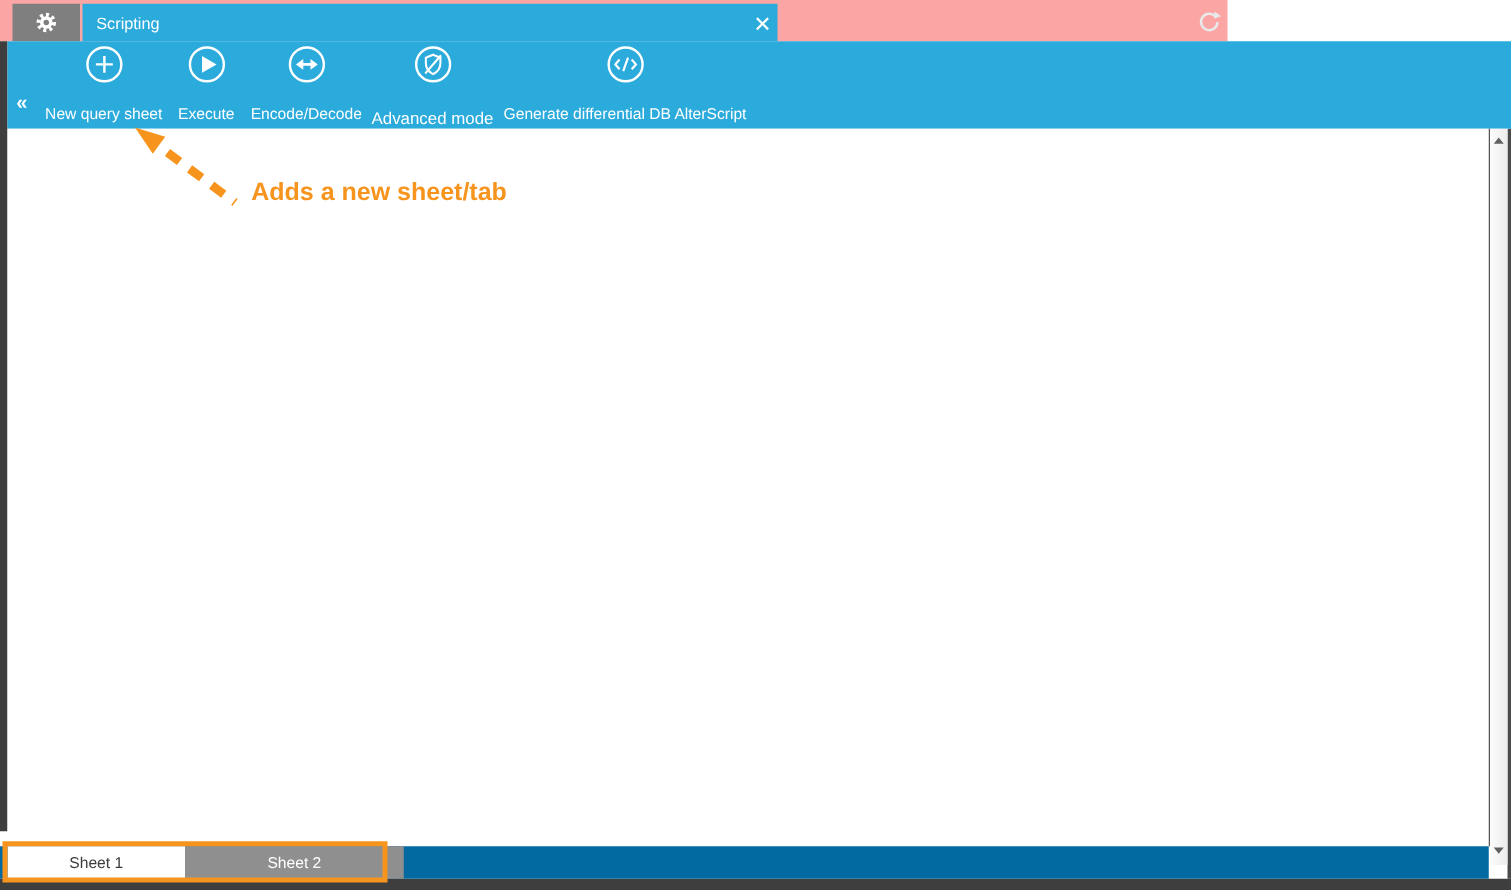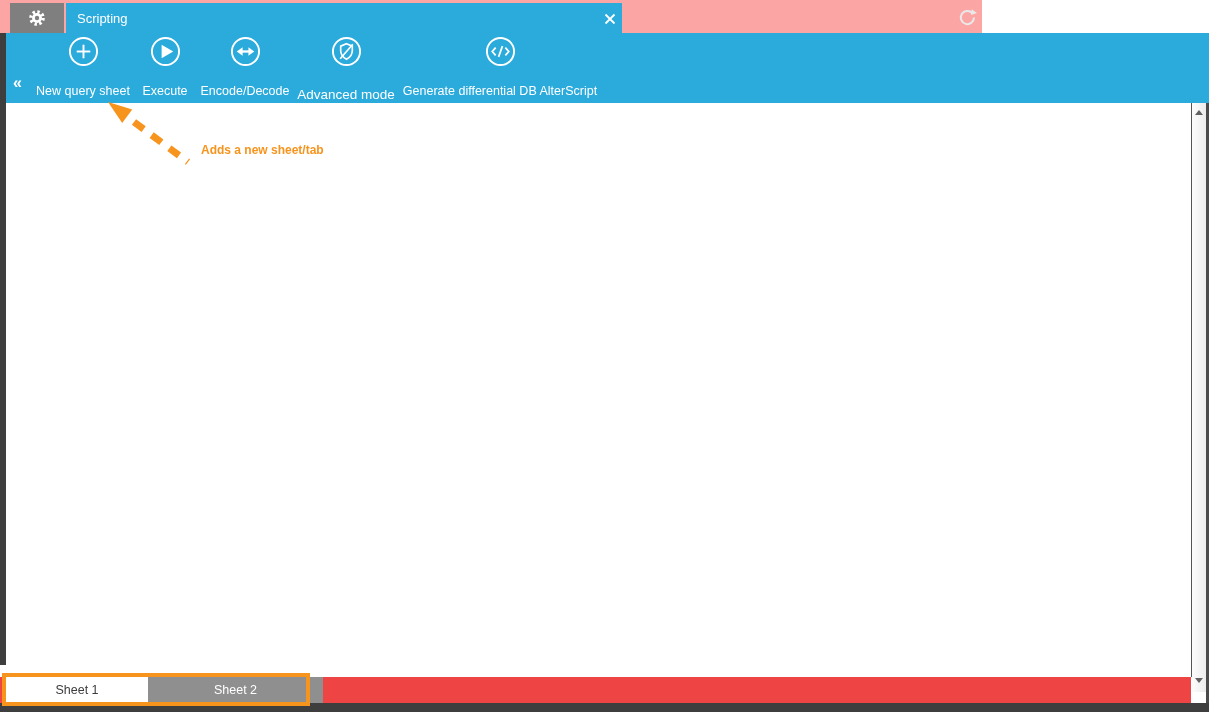--- a/index.html
+++ b/index.html
@@ -40,39 +40,39 @@
   .tb-item.i3{left:184px;width:110px;align-items:center;}
   .tb-item.i4{left:280px;width:120px;}
   .tb-item.i4 .lbl{font-size:13.5px;margin-top:20px;}
   .tb-item.i5{left:379px;width:230px;}
 
   
   .content{left:6px;top:103px;width:1185px;height:574px;background:#ffffff;}
 
   
   .annot-arrow{left:100px;top:95px;width:130px;height:80px;overflow:visible;pointer-events:none;}
-  .annot-text{left:201px;top:143px;font-size:12px;font-weight:bold;color:#F7941D;white-space:nowrap;}
+  .annot-text{left:201px;top:143px;font-size:20px;font-weight:bold;color:#F7941D;white-space:nowrap;}
   .annot-rect{left:2px;top:673px;width:308px;height:33px;border:4px solid #F7941D;
     box-sizing:border-box;z-index:6;pointer-events:none;}
 
   
   .scroll-sep{left:1191px;top:103px;width:1px;height:574px;background:#555555;}
   .scrollbar{left:1192px;top:103px;width:14px;height:589px;
     background:linear-gradient(to right,#fcfcfc,#ececec);}
   .scroll-btn{position:absolute;left:0;width:14px;height:15px;display:flex;
     align-items:center;justify-content:center;cursor:pointer;}
   .scroll-btn.up{top:2px;}
   .scroll-btn.down{bottom:4px;}
   .tri-up{width:0;height:0;border-left:4px solid transparent;border-right:4px solid transparent;
     border-bottom:5px solid #606060;}
   .tri-down{width:0;height:0;border-left:4px solid transparent;border-right:4px solid transparent;
     border-top:5px solid #606060;}
 
   
-  .sheetbar{left:0;top:677px;width:1191px;height:26px;background:#ef4444;z-index:5;}
+  .sheetbar{left:0;top:677px;width:1191px;height:26px;background:#0369a1;z-index:5;}
   .sheet-tab{position:absolute;top:0;height:26px;display:flex;align-items:center;
     justify-content:center;font-size:12.5px;cursor:pointer;}
   .sheet-tab.s1{left:6px;width:142px;background:#ffffff;color:#3C3C3C;}
   .sheet-tab.s2{left:148px;width:175px;background:#8F8F8F;color:#ffffff;}
 </style>
 </head>
 <body>
 
 <div class="abs tabbar">
   <div class="abs gear-tab">

